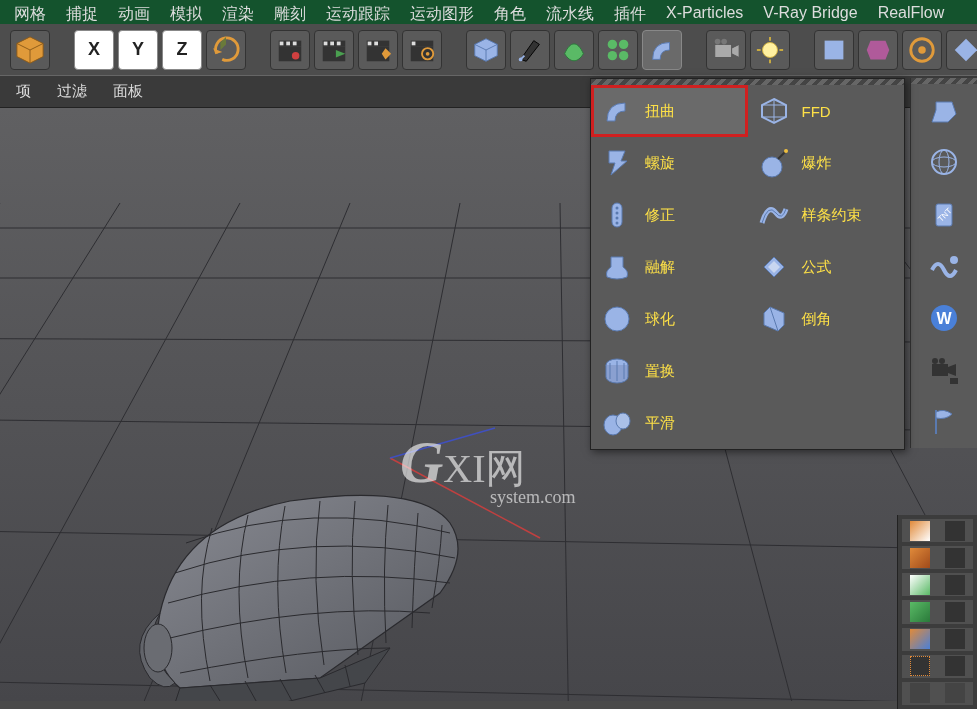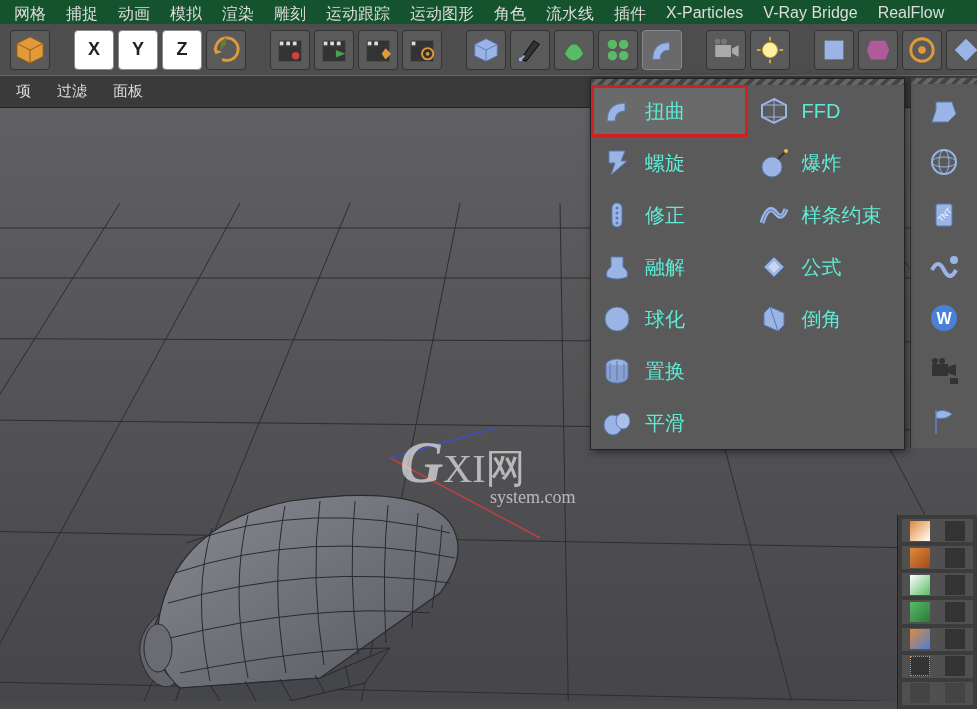--- a/index.html
+++ b/index.html
@@ -155,21 +155,21 @@
     outline-offset: -3px;
     background: #6a6a6a;
   }
   .pop-icon {
     width: 32px;
     height: 32px;
     display:flex;
     align-items:center;
     justify-content:center;
   }
-  .pop-label { font-size: 20px; color: #5eead4; }
+  .pop-label { font-size: 15px; color: #fde047; }
 
   
   .right-strip {
     position: absolute;
     top: 78px;
     left: 910px;
     width: 67px;
     background: #5a5a5a;
     z-index: 9;
     border-left: 1px solid #333;

